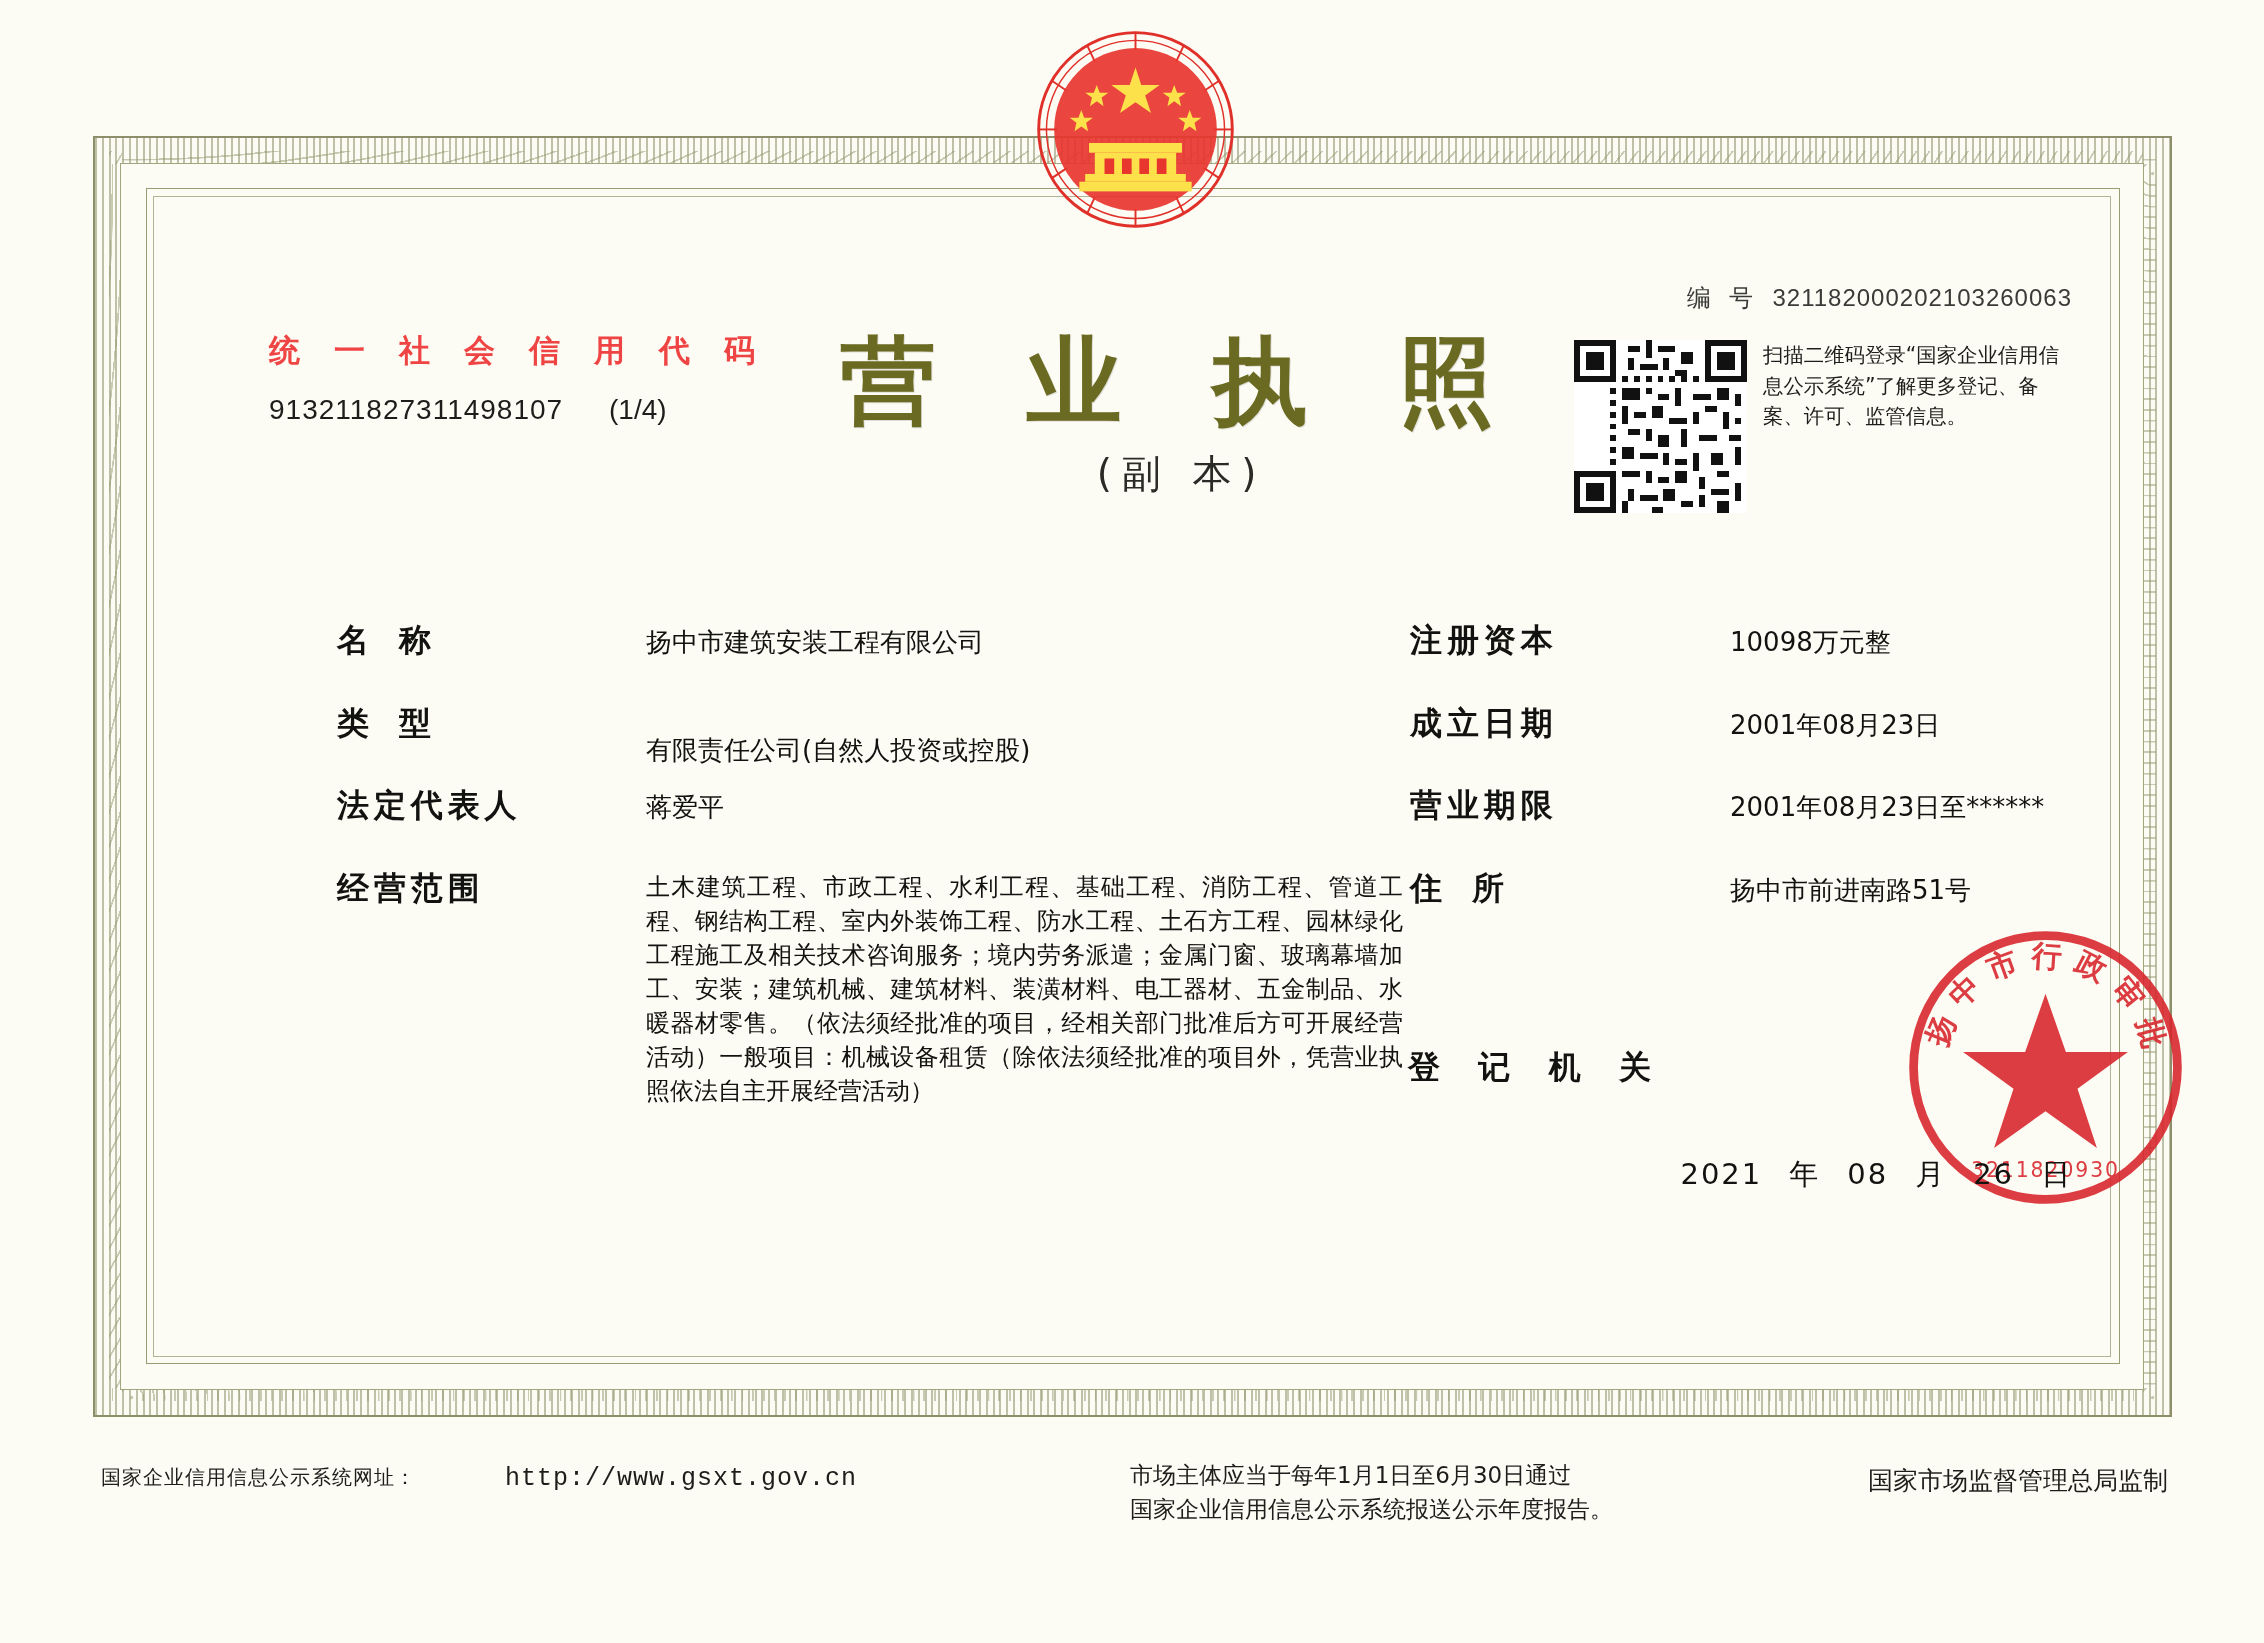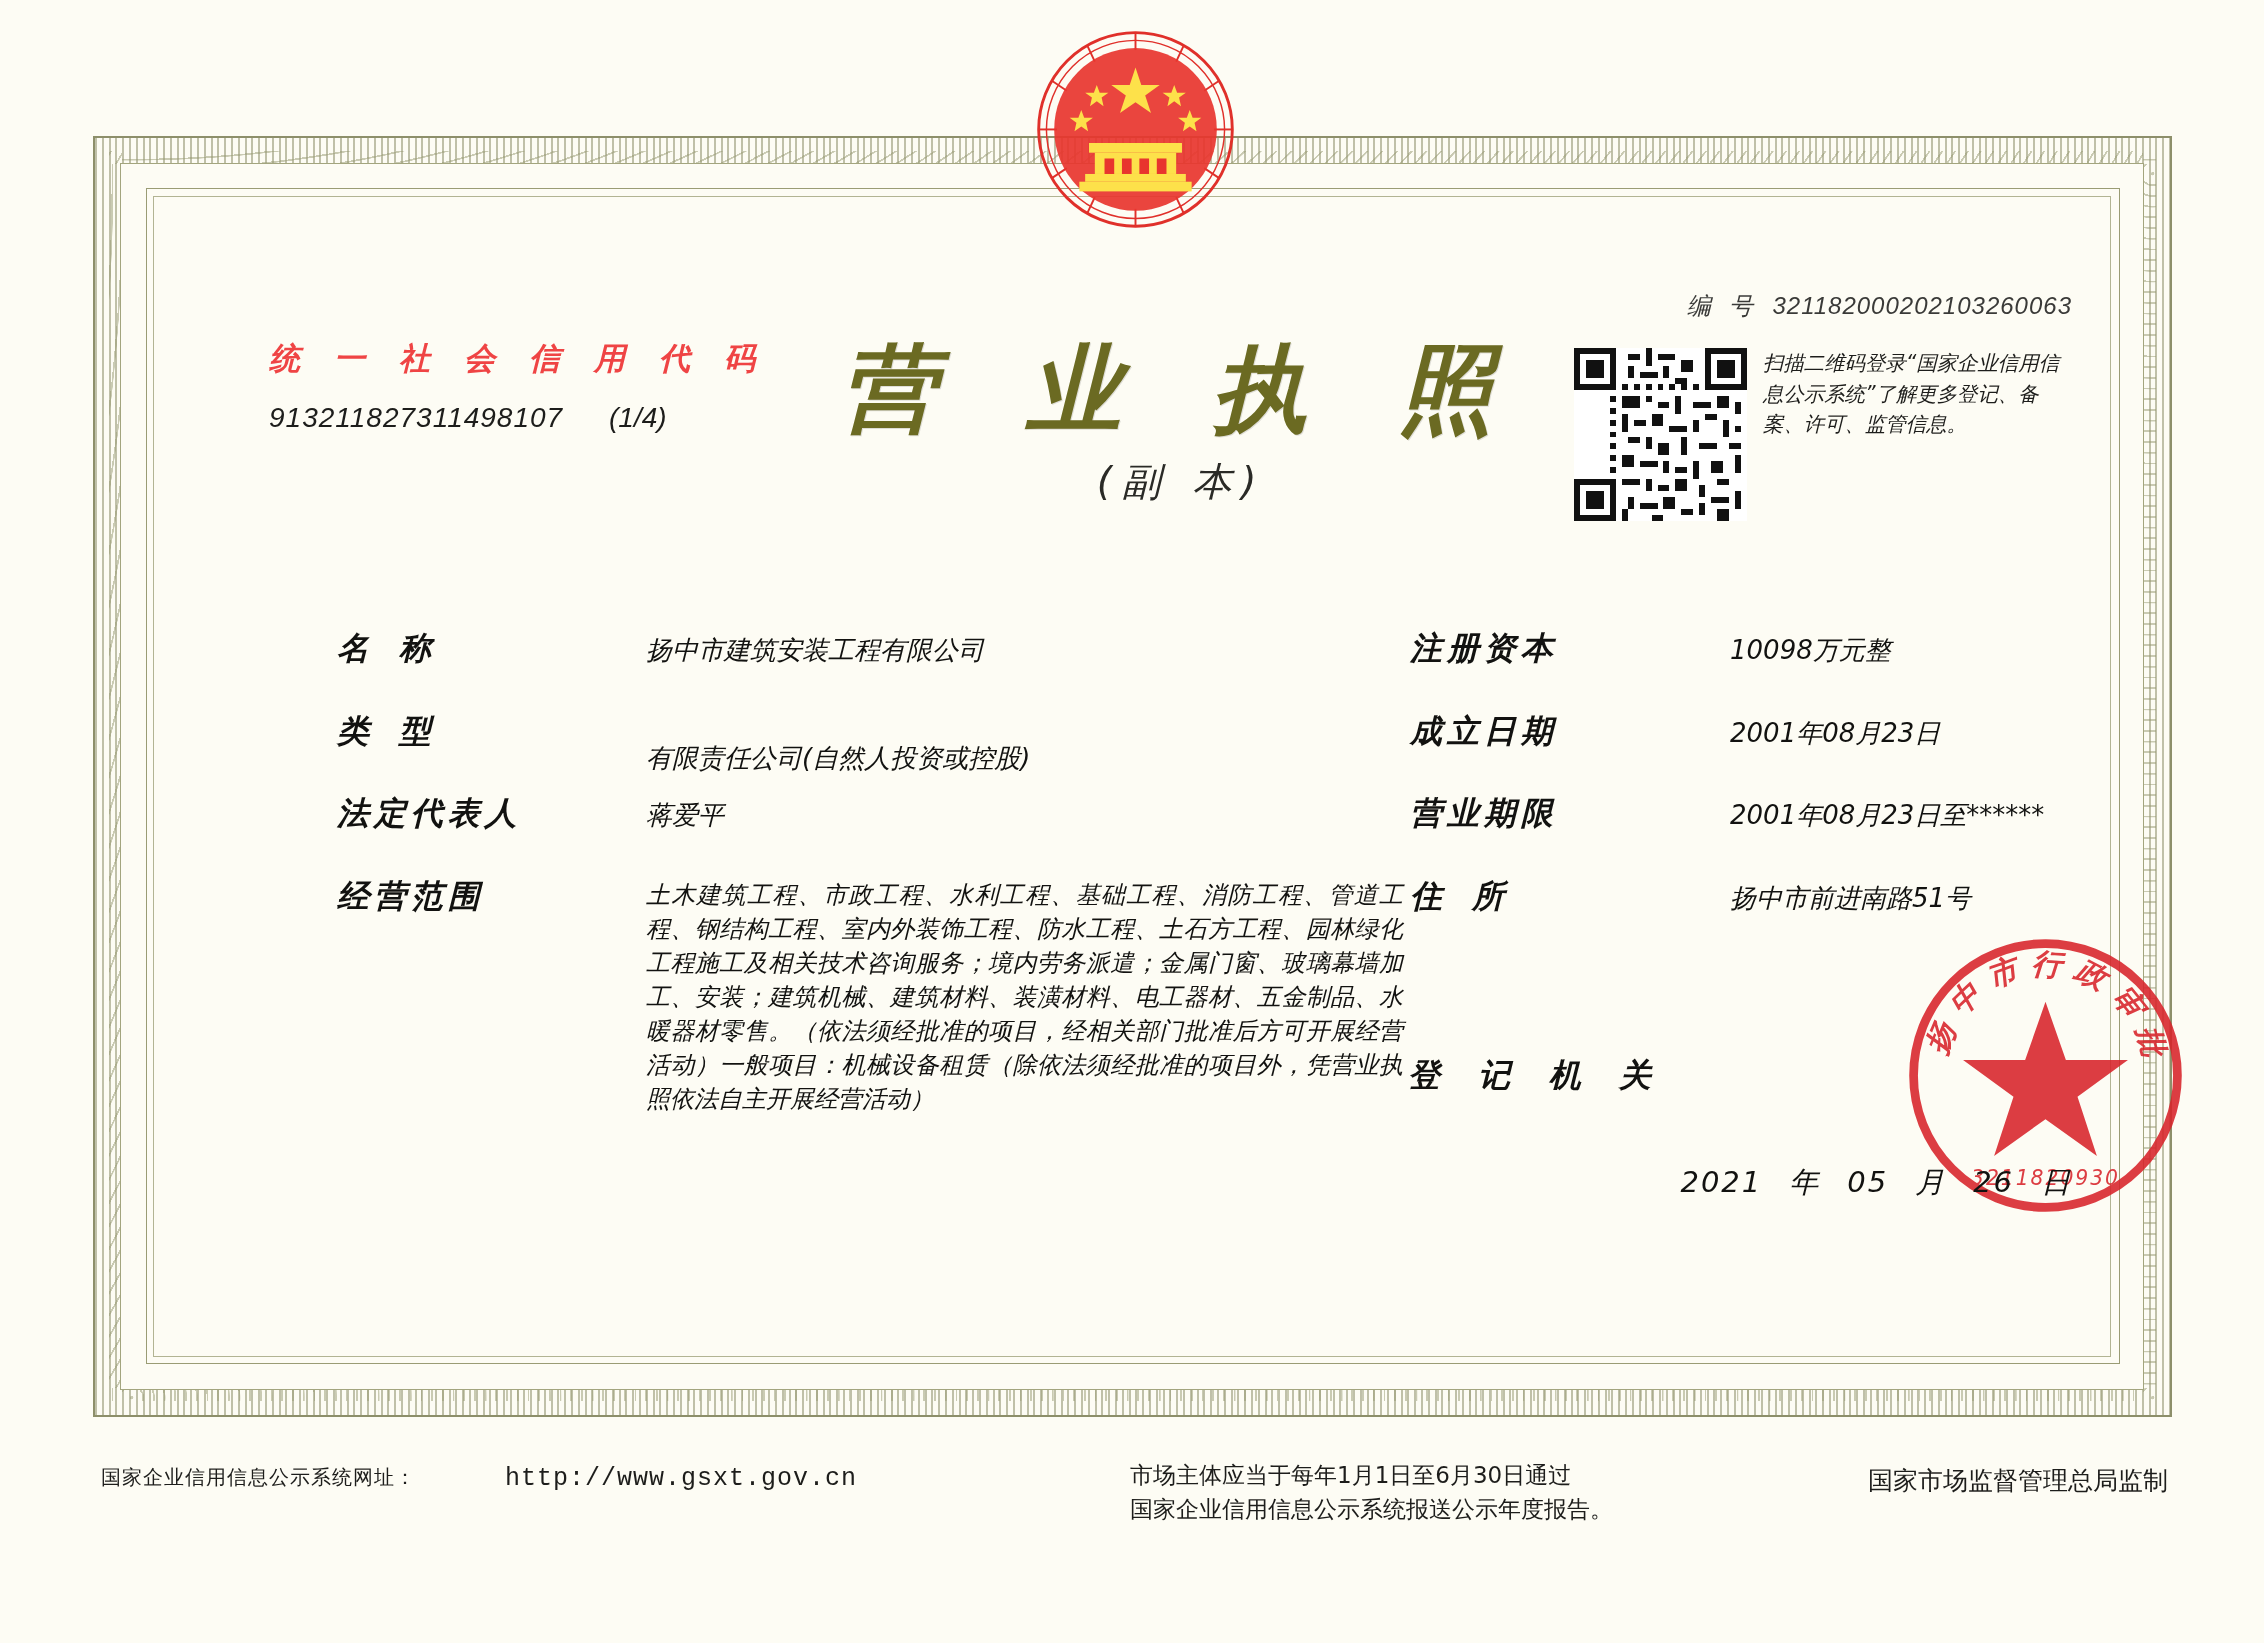--- a/index.html
+++ b/index.html
@@ -117,22 +117,22 @@
   
   .emblem {
     position: absolute;
     left: 1029px; top: 21.3px;
     width: 213px; height: 213px;
   }
 
   
   .content {
     position: absolute;
-    left: 153px; top: 212px;
-    width: 1958px; height: 1161px; font-style: italic;
+    left: 153px; top: 204px;
+    width: 1958px; height: 1161px;
   }
 
   .serial {
     position: absolute;
     right: 39px; top: 78px;
     font-size: 24px;
     color: #3a3a38;
     letter-spacing: 1px;
     font-family: "Liberation Sans", sans-serif;
   }
@@ -538,21 +538,21 @@
           <path id="sealArc" d="M 150,150 m -104,0 a 104,104 0 1,1 208,0" fill="none" stroke="none"></path>
           <text font-family="DejaVu Sans, sans-serif" font-size="31" font-weight="bold" fill="#d8232a" letter-spacing="12">
             <textPath href="#sealArc" startOffset="6%">扬中市行政审批局</textPath>
           </text>
           <text x="150" y="263" text-anchor="middle" font-family="DejaVu Sans, sans-serif" font-size="21" fill="#d8232a" letter-spacing="2">3211820930</text>
         </g>
       </svg>
     </div>
 
     <div class="issue-date">
-      <span>2021</span><span>年</span><span>05</span><span>月</span><span>26</span><span>日</span>
+      <span>2021</span><span>年</span><span>08</span><span>月</span><span>26</span><span>日</span>
     </div>
 
   </div>
 
   <div class="footer">
     <div class="f-left">国家企业信用信息公示系统网址：</div>
     <div class="f-url">http://www.gsxt.gov.cn</div>
     <div class="f-center">
       <div>市场主体应当于每年1月1日至6月30日通过</div>
       <div>国家企业信用信息公示系统报送公示年度报告。</div>

